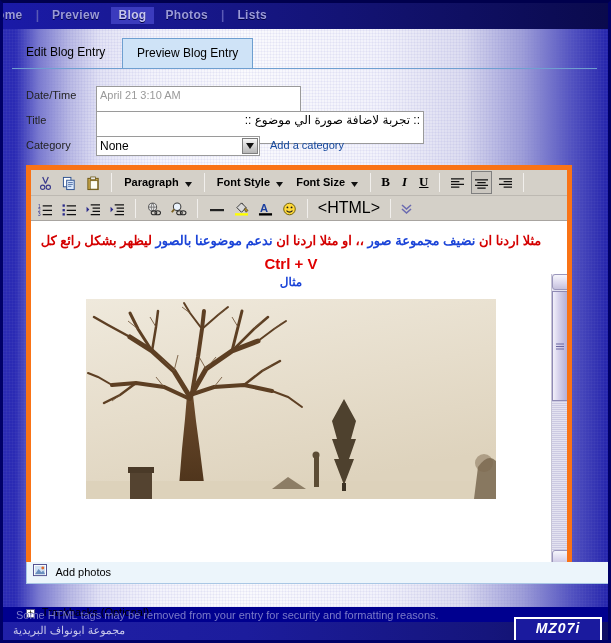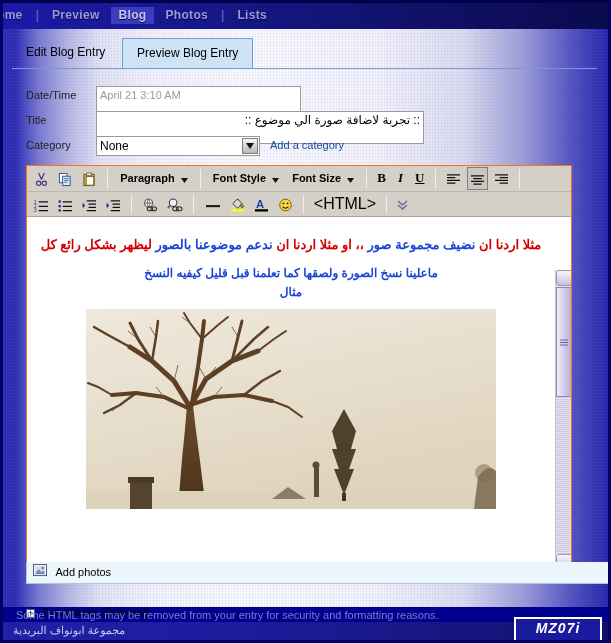--- a/index.html
+++ b/index.html
@@ -161,21 +161,21 @@
   #addcat {
     position:absolute; left:258px; top:3px;
     font-size:11px; color:#14489c;
     text-decoration:none;
   }
 
   
   #editor {
     position:absolute; left:14px; top:97px;
     width:546px; height:406px;
-    border:1px solid #f97316;
+    border:5px solid #f97316;
     background:#ffffff;
   }
   #toolbar {
     position:relative;
     height:51px;
     background:#d4d0c8;
     border-bottom:1px solid #a8a4a0;
   }
   .tbrow { position:relative; height:25px; padding-left:4px; white-space:nowrap; }
   .tbrow.r2 { border-top:1px solid #bdb9b2; height:25px; }
@@ -215,21 +215,21 @@
     padding:6px 8px 0 8px;
     overflow:hidden;
   }
   .ctext {
     direction:rtl;
     text-align:center;
     font-size:13px;
     line-height:17px;
     font-weight:bold;
     color:#d40000;
-    margin:12px 0 1px 0;
+    margin:4px 0 1px 0;
   }
   .ctext .blue { color:#1b44d8; }
   .ctext.blue-all { color:#1b44d8; font-size:12px; }
   .ctext.ctrl {
     direction:ltr;
     color:#e00000;
     font-size:15px;
     font-weight:bold;
     margin-top:6px;
     font-family:"Liberation Sans", sans-serif;
@@ -571,23 +571,23 @@
           </span>
         </div>
 
       </div>
 
       <div id="content">
         <div id="contentinner">
 
           <p class="ctext"><span>مثلا اردنا ان </span><span class="blue">نضيف مجموعة صور</span><span> ،، او مثلا اردنا ان </span><span class="blue">ندعم موضوعنا بالصور</span><span> ليظهر بشكل رائع كل</span></p>
 
-          <p class="ctext blue-all">ماعلينا نسخ الصورة ولصقها كما تعلمنا قبل قليل كيفيه النسخ</p>
-
-
+
+
+          <p class="ctext ctrl">Ctrl + V</p>
 
           <p class="ctext mithal">مثال</p>
 
           <div id="photo">
             <svg width="410" height="200" viewBox="0 0 410 200" preserveAspectRatio="none">
               <defs>
                 <linearGradient id="sky" x1="0" y1="0" x2="0.4" y2="1">
                   <stop offset="0%" stop-color="#efe9dc"></stop>
                   <stop offset="55%" stop-color="#e6ddcb"></stop>
                   <stop offset="100%" stop-color="#ded3bd"></stop>

